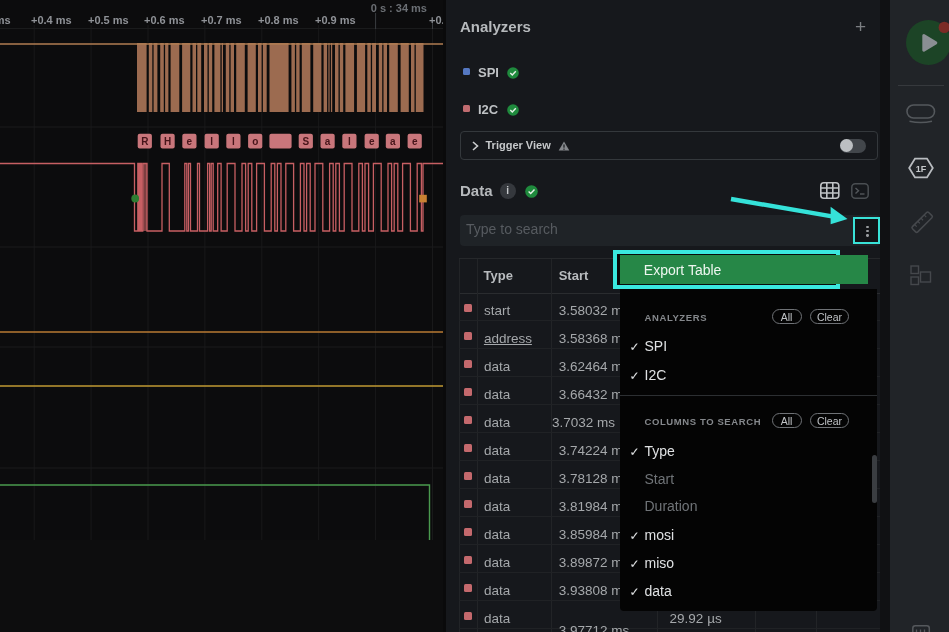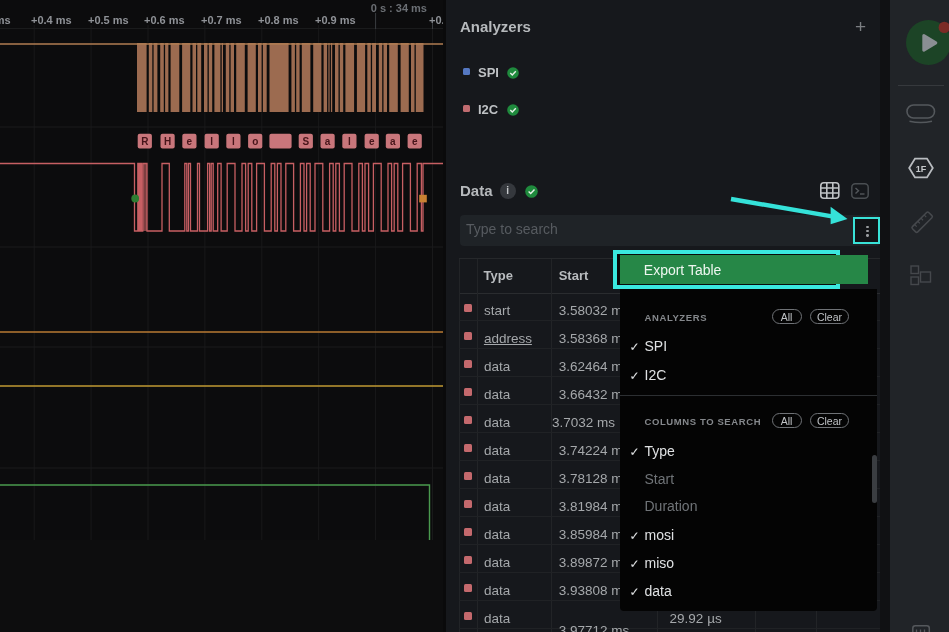--- a/index.html
+++ b/index.html
@@ -109,20 +109,33 @@
       <path d="M3.3,6 L5.3,8 L8.8,4.2" stroke="#e8f0e9" stroke-width="1.4" fill="none"></path>
     </svg>
 
   <div class="abs" style="left:19.6px;top:104.8px;width:7px;height:7px;border-radius:1.5px;background:#c16c70;"></div>
   <div class="abs" style="left:35px;top:102px;font-size:13px;font-weight:bold;color:#bfc2c5;">I2C</div>
   <svg class="abs" style="left:63.5px;top:103.5px;" width="12" height="12">
       <circle cx="6" cy="6" r="5.8" fill="#1f8a3d"></circle>
       <path d="M3.3,6 L5.3,8 L8.8,4.2" stroke="#e8f0e9" stroke-width="1.4" fill="none"></path>
     </svg>
 
+  <div class="abs" style="left:17px;top:131px;width:418px;height:28.5px;border:1px solid #34383c;border-radius:4px;">
+    <svg class="abs" style="left:9px;top:8px;" width="10" height="12">
+        <path d="M3,2 L7.5,6 L3,10" stroke="#caccce" stroke-width="1.6" fill="none"></path>
+      </svg>
+    <div class="abs" style="left:24.5px;top:7px;font-size:11px;font-weight:bold;color:#c6c8ca;">Trigger View</div>
+    <svg class="abs" style="left:97px;top:7.5px;" width="12" height="12">
+        <path d="M6,1.5 L11.3,10.5 H0.7 Z" fill="#85888c"></path>
+        <rect x="5.4" y="4.5" width="1.2" height="3.2" fill="#16181c"></rect>
+        <rect x="5.4" y="8.6" width="1.2" height="1.2" fill="#16181c"></rect>
+      </svg>
+    <div class="abs" style="left:378.5px;top:7px;width:26.5px;height:13.5px;border-radius:7px;background:#42464b;"></div>
+    <div class="abs" style="left:379px;top:7.2px;width:13px;height:13px;border-radius:50%;background:#bcbfc2;"></div>
+  </div>
 
   <div class="abs" style="left:17px;top:181.5px;font-size:15px;font-weight:bold;color:#b6b9bc;">Data</div>
   <div class="abs" style="left:56.6px;top:183px;width:16px;height:16px;border-radius:50%;background:#35383d;font-size:10px;font-weight:bold;color:#c6c9cc;text-align:center;line-height:16px;">i</div>
   <svg class="abs" style="left:81.8px;top:184.5px;" width="13" height="13">
       <circle cx="6.5" cy="6.5" r="6.3" fill="#1f8a3d"></circle>
       <path d="M3.6,6.5 L5.7,8.6 L9.5,4.5" stroke="#e8f0e9" stroke-width="1.4" fill="none"></path>
     </svg>
 
   <svg class="abs" style="left:377px;top:182px;" width="20" height="17">
     <rect x="0.8" y="0.8" width="18" height="15.4" rx="3" fill="none" stroke="#c0c3c6" stroke-width="1.6"></rect>

